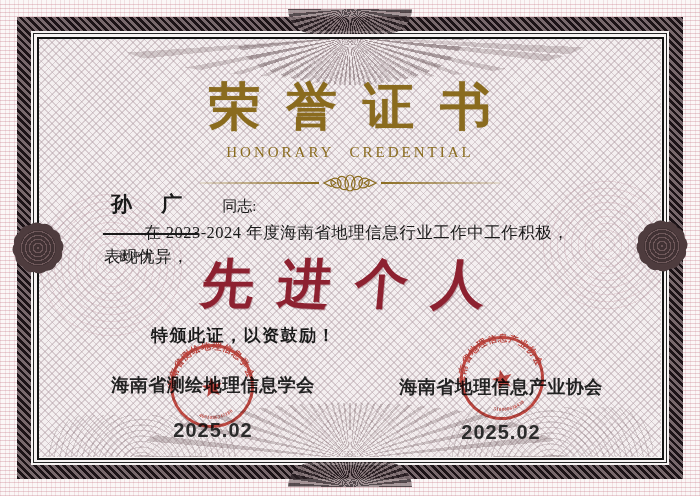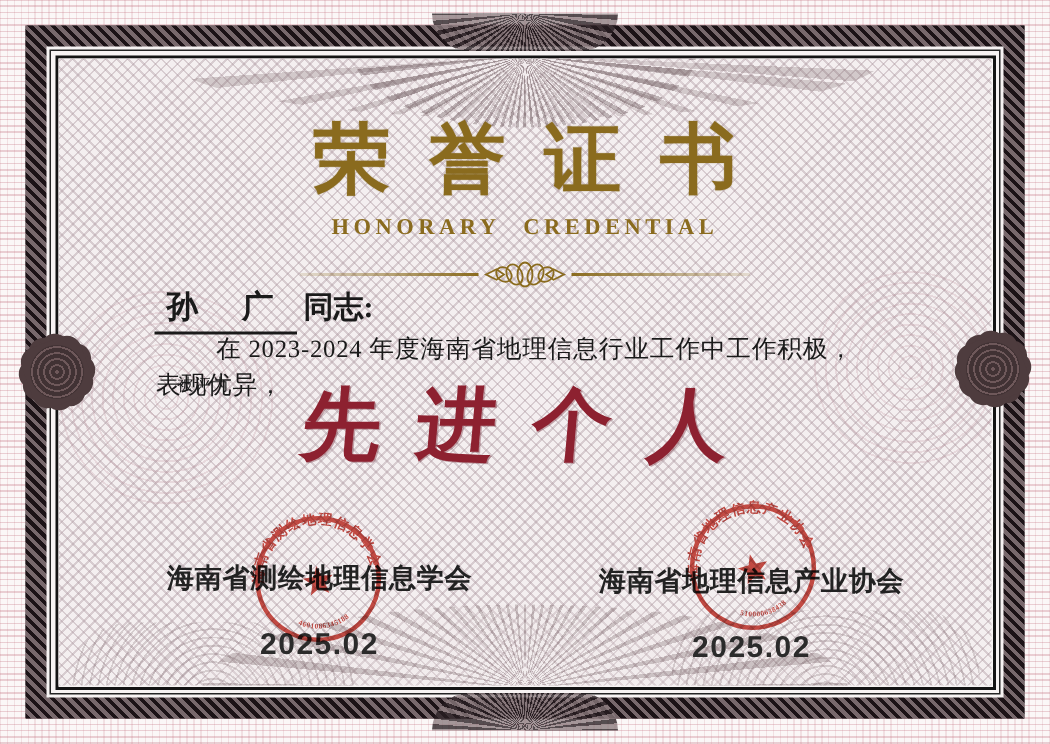--- a/index.html
+++ b/index.html
@@ -63,31 +63,31 @@
   .ring{position:absolute;border-radius:50%;opacity:.5;
     background:repeating-radial-gradient(circle at 50% 50%, rgba(186,140,152,.45) 0 1.2px, rgba(0,0,0,0) 1.2px 7px);}
   .ring.left{left:-4px;top:150px;width:152px;height:152px;}
   .ring.right{left:502px;top:140px;width:132px;height:132px;}
 
   
   .title{position:absolute;top:40px;left:0;width:100%;text-align:center;
     font-size:51px;font-weight:bold;color:var(--gold);letter-spacing:26px;text-indent:26px;line-height:1.1;
     text-shadow:0 0 1px rgba(110,85,25,.6);}
   .subtitle{position:absolute;top:105px;left:0;width:100%;text-align:center;
-    font-size:15px;font-weight:bold;color:var(--gold);letter-spacing:3px;word-spacing:9px;}
+    font-size:15px;font-weight:normal;color:var(--gold);letter-spacing:3px;word-spacing:9px;}
   .divider{position:absolute;top:134px;left:50%;transform:translateX(-50%);width:300px;height:20px;
     display:flex;align-items:center;justify-content:center;}
   .divider .dline{flex:1;height:2px;background:linear-gradient(90deg, rgba(138,107,30,.15), var(--gold));}
   .divider .dline:last-child{background:linear-gradient(90deg, var(--gold), rgba(138,107,30,.15));}
   .divider svg{margin:0 2px;flex:0 0 auto;}
 
   .recipient-row{position:absolute;top:151px;left:64px;white-space:nowrap;}
   .rname{display:inline-block;font-size:21px;font-weight:bold;letter-spacing:12px;
-    border-bottom:2px solid var(--ink);padding:0 4px 3px 8px;min-width:64px;}
-  .rsuffix{font-size:20px;font-weight:bold;margin-left:0;}
+    border-bottom:2px solid var(--ink);padding:0 4px 15px 8px;min-width:64px;}
+  .rsuffix{font-size:15px;font-weight:normal;margin-left:20px;}
 
   .body1{position:absolute;top:182px;left:65px;width:480px;font-size:16.5px;font-weight:normal;
     text-indent:40px;letter-spacing:.5px;line-height:24px;}
   .body2{position:absolute;top:210px;left:79px;font-size:11px;font-weight:normal;letter-spacing:.5px;}
 
   .award{position:absolute;top:216px;left:0;width:100%;text-align:center;
     font-size:53px;font-weight:bold;color:var(--award-red);letter-spacing:24px;text-indent:10px;
     line-height:58px;transform:skewX(-5deg);text-shadow:1px 1px 0 rgba(100,20,35,.35);}
 
   .closing{position:absolute;top:285px;left:112px;font-size:17px;font-weight:bold;letter-spacing:1.5px;}
@@ -164,20 +164,21 @@
     <div class="recipient-row">
       <span class="rname">孙 广</span>
       <span class="rsuffix">同志:</span>
     </div>
 
     <div class="body1">在 2023-2024 年度海南省地理信息行业工作中工作积极，表现优异，</div>
     <div class="body2">被评为</div>
 
     <div class="award">先进个人</div>
 
+    <div class="closing">特颁此证，以资鼓励！</div>
 
     <div class="seal left">
       <svg viewBox="0 0 100 100">
         <defs>
           <path id="sl-top" d="M 9 58 A 41.8 41.8 0 1 1 91 58"></path>
           <path id="sl-bot" d="M 16.5 67 A 37.6 37.6 0 0 0 83.5 67"></path>
         </defs>
         <circle cx="50" cy="50" r="46" fill="none" stroke="currentColor" stroke-width="3.4"></circle>
         <path fill="currentColor" d="M50,40 L52.9,48 L61.4,48.3 L54.8,53.5 L57.1,61.7 L50,57 L42.9,61.7 L45.2,53.5 L38.6,48.3 L47.1,48 Z"></path>
         <text font-size="10.5" letter-spacing="1" fill="currentColor" text-anchor="middle">

